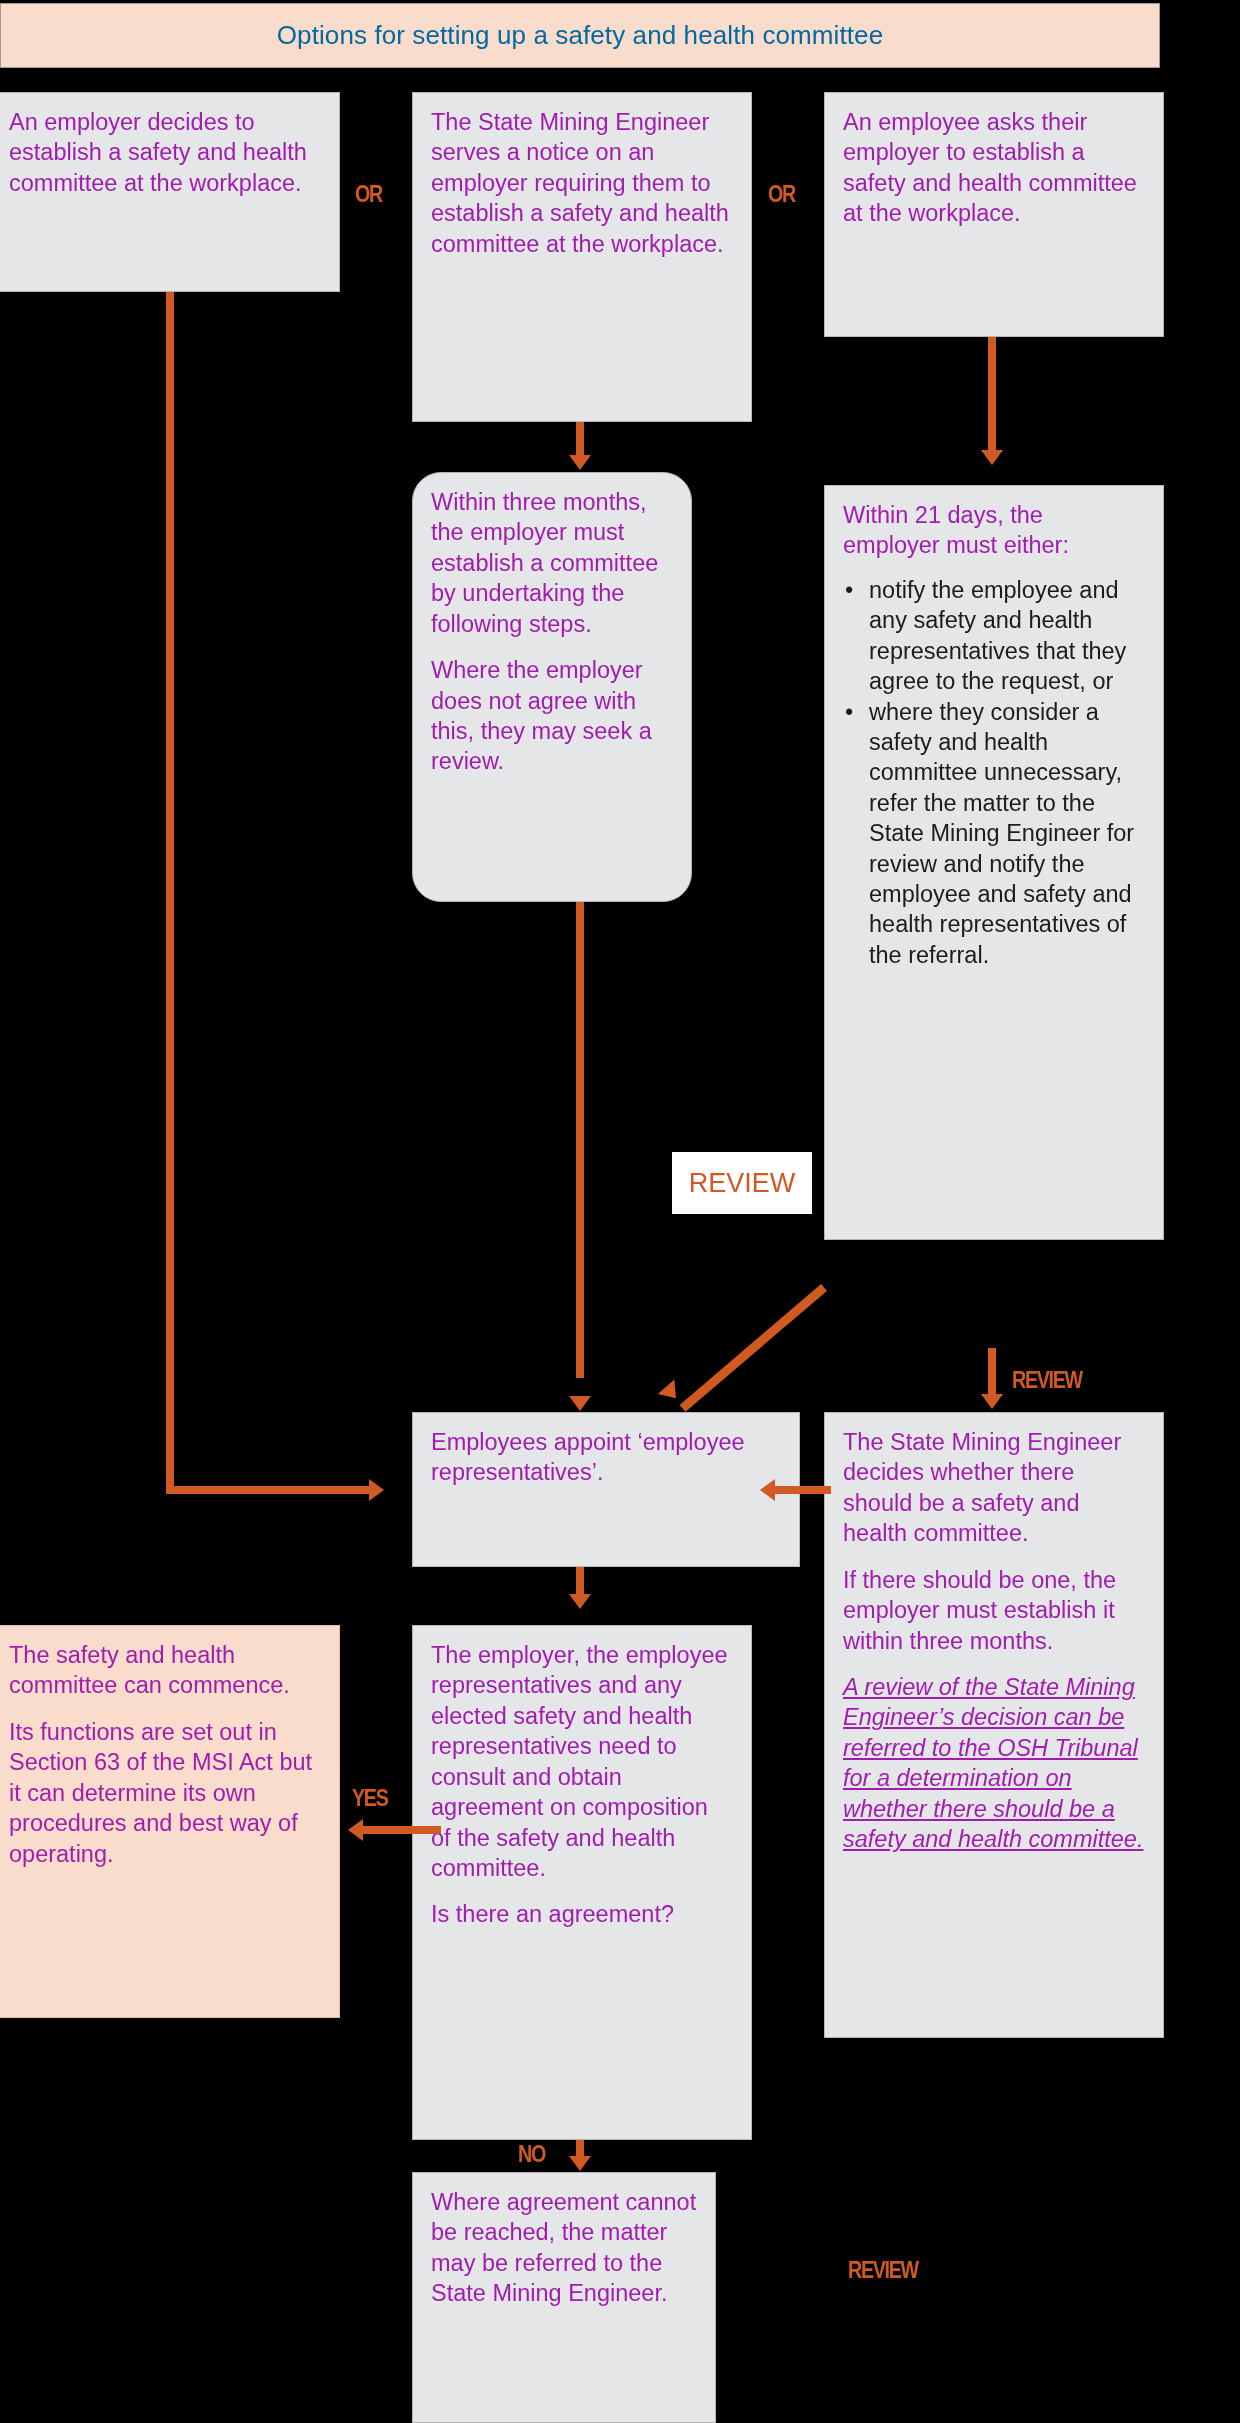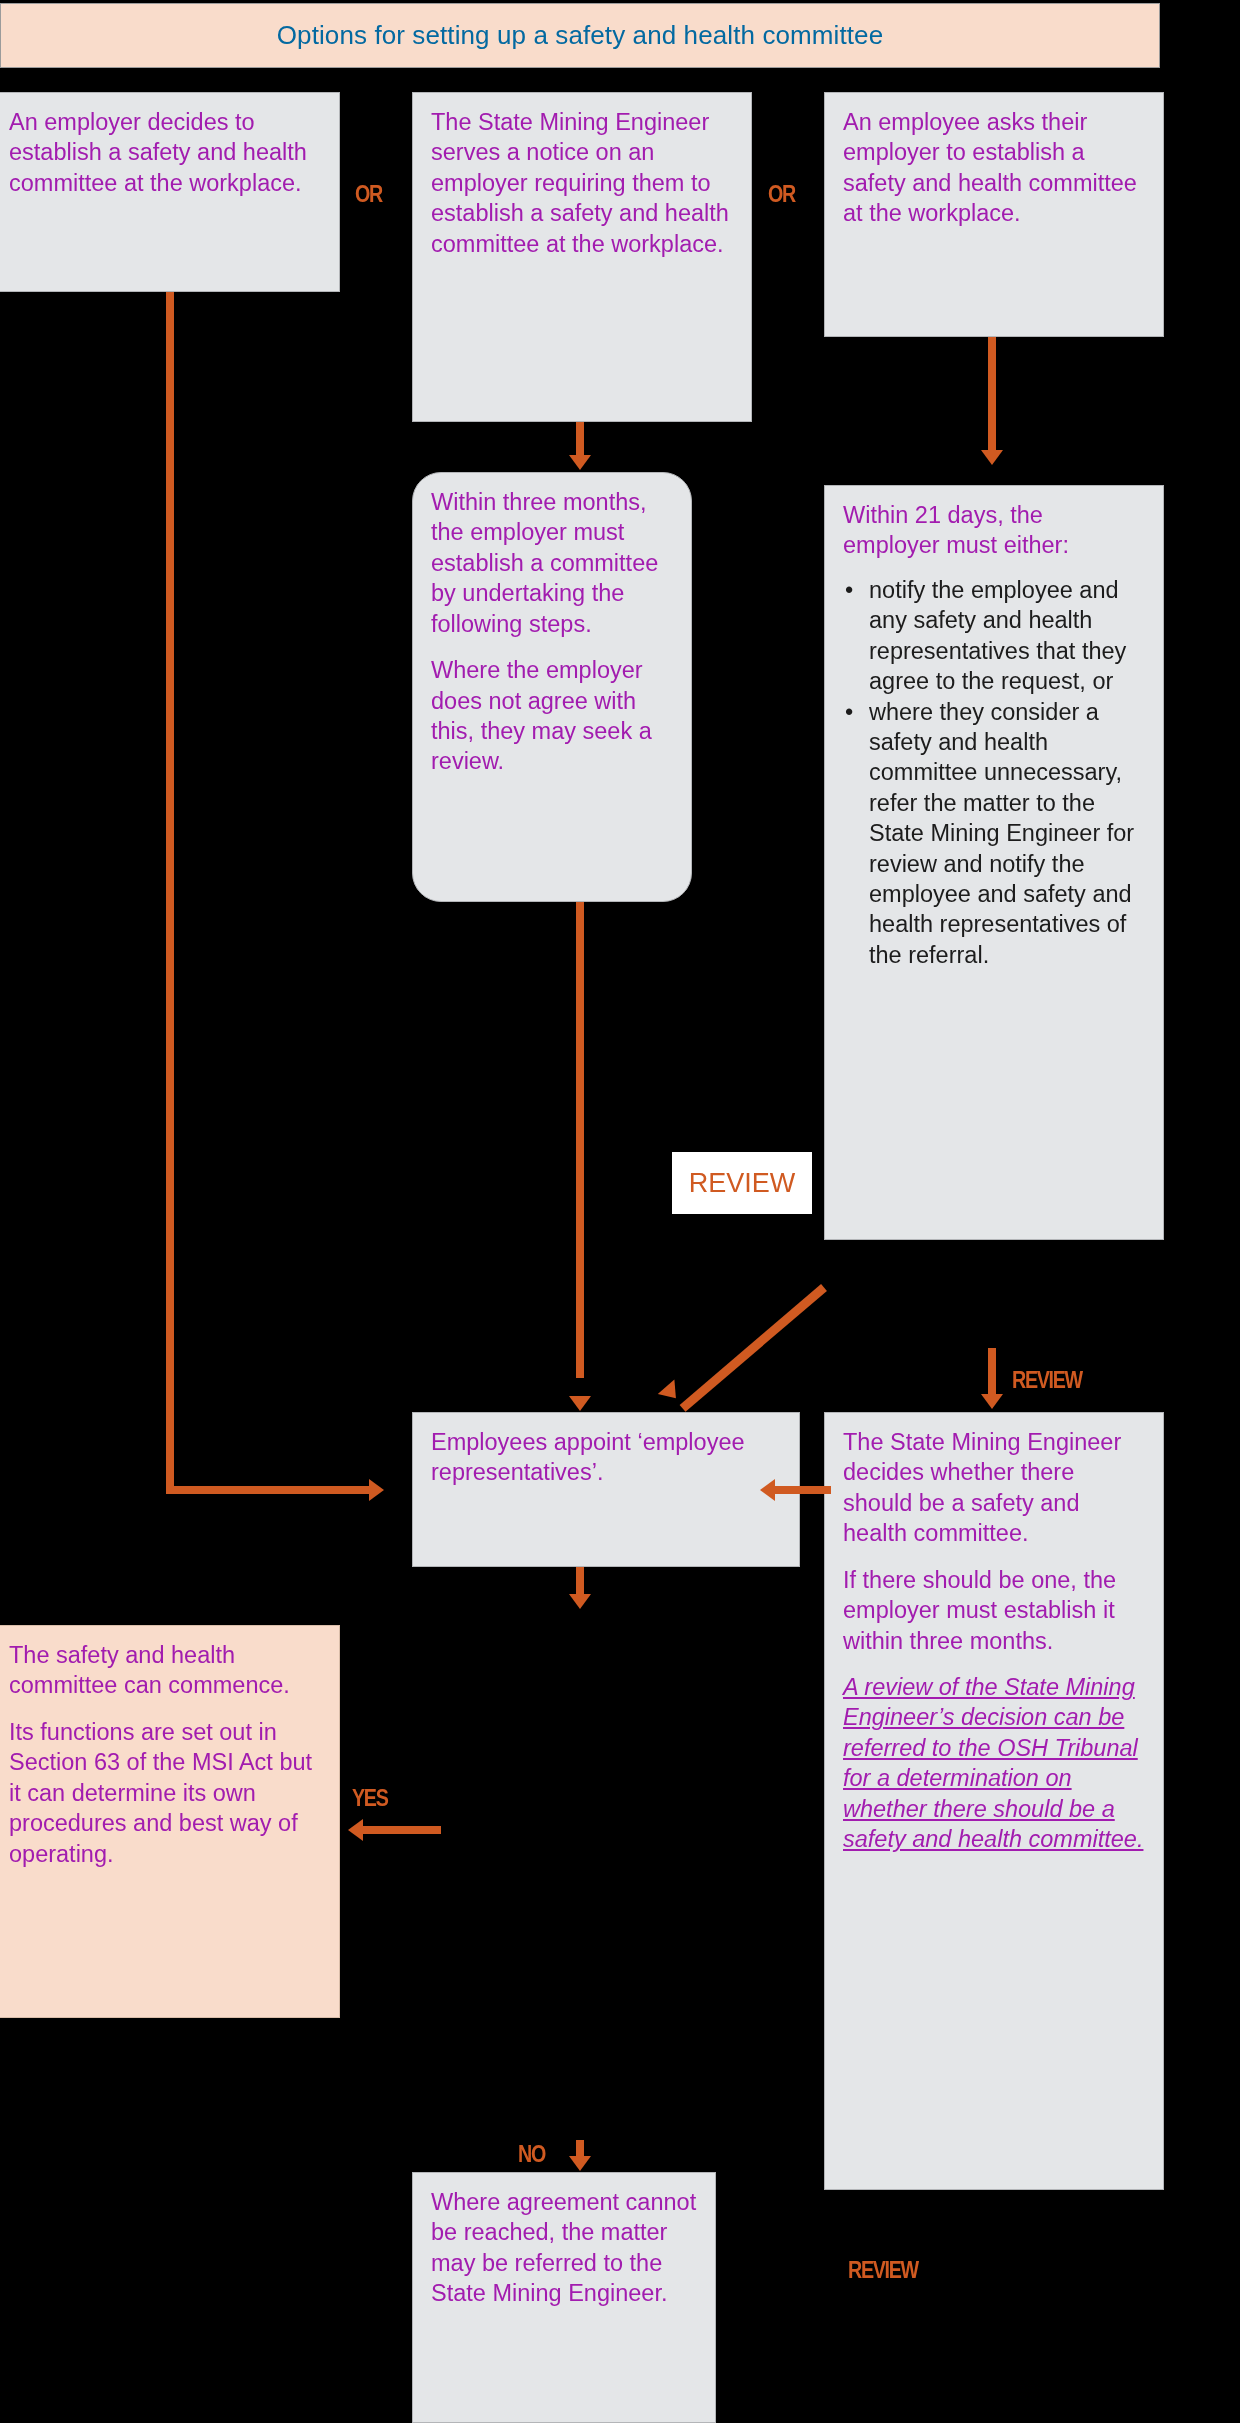--- a/index.html
+++ b/index.html
@@ -180,26 +180,30 @@
         <span class="bullet-dot">•</span>
         <span>where they consider a safety and health committee unnecessary, refer the matter to the State Mining Engineer for review and notify the employee and safety and health representatives of the referral.</span>
       </li>
     </ul>
   </div>
 
   <div class="box" style="left:412px; top:1412px; width:388px; height:155px;">
     <p>Employees appoint ‘employee representatives’.</p>
   </div>
 
-  <div class="box" style="left:824px; top:1412px; width:340px; height:778px;">
+  <div class="box" style="left:824px; top:1412px; width:340px; height:626px;">
     <p>The State Mining Engineer decides whether there should be a safety and health committee.</p>
     <p>If there should be one, the employer must establish it within three months.</p>
     <p class="italic">A review of the State Mining Engineer’s decision can be referred to the OSH Tribunal for a determination on whether there should be a safety and health committee.</p>
   </div>
 
+  <div class="box" style="left:412px; top:1625px; width:340px; height:515px;">
+    <p>The employer, the employee representatives and any elected safety and health representatives need to consult and obtain agreement on composition of the safety and health committee.</p>
+    <p>Is there an agreement?</p>
+  </div>
 
   <div class="box pink" style="left:-10px; top:1625px; width:350px; height:393px;">
     <p>The safety and health committee can commence.</p>
     <p>Its functions are set out in Section 63 of the MSI Act but it can determine its own procedures and best way of operating.</p>
   </div>
 
   <div class="box" style="left:412px; top:2172px; width:304px; height:251px;">
     <p>Where agreement cannot be reached, the matter may be referred to the State Mining Engineer.</p>
   </div>
 

